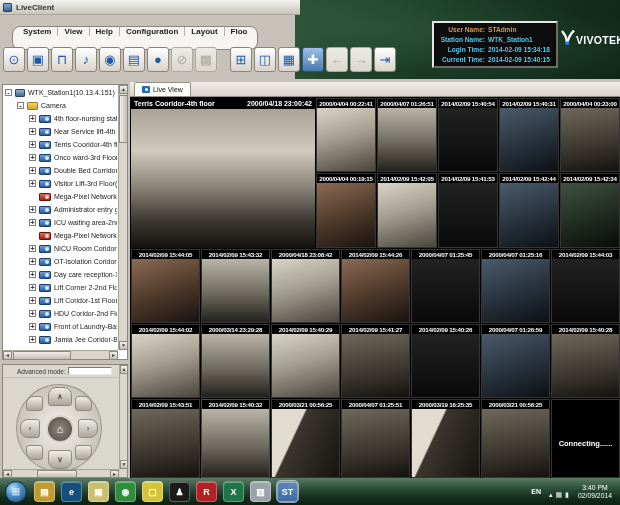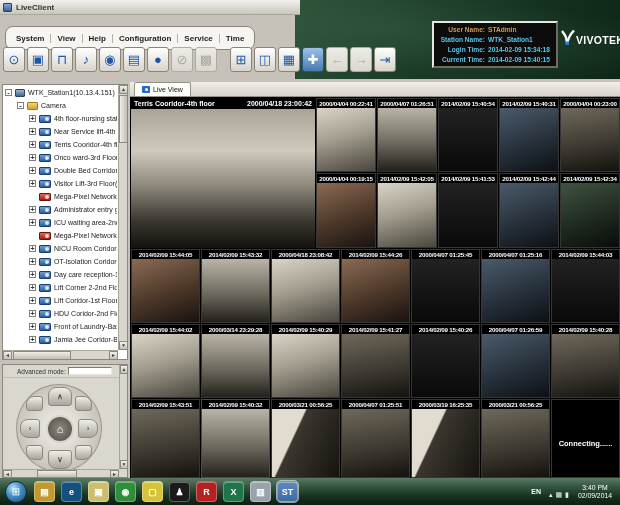--- a/index.html
+++ b/index.html
@@ -9,22 +9,22 @@
   
   #app-bg { position:absolute; left:0; top:0; width:620px; height:478px; background:#c6c2b9; }
   #header-green { position:absolute; left:295px; top:0; width:325px; height:79px;
     background: radial-gradient(ellipse at 28% 35%, #47755647 0%, transparent 60%),
                 radial-gradient(ellipse at 75% 60%, #35604443 0%, transparent 55%),
                 linear-gradient(120deg,#2c5138 0%,#1a3a26 45%,#0d2416 100%); }
   #titlebar { position:absolute; left:0; top:0; width:300px; height:15px;
     background:linear-gradient(#f4f2ee,#c9c5bc); display:flex; align-items:center; gap:4px;
     padding-left:3px; font-size:8px; font-weight:bold; color:#333; border-bottom:1px solid #aaa69c; }
   #title-icon { width:9px; height:9px; background:linear-gradient(#7fa8d8,#39618f); border:1px solid #24405e; border-radius:1px; }
-  #menubar { position:absolute; left:5px; top:26px; height:24px; background:#f7f5f1;
-    border:1px solid #8a867c; border-radius:8px; display:flex; align-items:center; padding:0 4px; }
+  #menubar { position:absolute; left:12px; top:26px; height:24px; background:#f7f5f1;
+    border:1px solid #8a867c; border-radius:8px; display:flex; align-items:flex-start; padding:0 4px; }
   .menu-item { display:flex; align-items:center; padding:0 6px; font-size:8px; font-weight:bold; color:#222; }
   .menu-item + .menu-item { border-left:1px solid #b5b1a7; }
   #toolbar { position:absolute; left:3px; top:47px; display:flex; gap:2px; }
   .tbtn { width:22px; height:25px; background:linear-gradient(#ffffff,#d8d4cb); border:1px solid #8a8477;
     border-radius:3px; display:flex; align-items:center; justify-content:center; font-size:13px; color:#1c57a8; }
   .tbtn.disabled { color:#a9a69d; background:linear-gradient(#edebe6,#dad7cf); border-color:#aeab9f; }
   .tbtn.gap { margin-left:11px; }
   .tbtn.pressed { background:linear-gradient(#9cc0e8,#4a7ab2); color:#fff; border-color:#2c527e; }
 
   
@@ -143,22 +143,22 @@
 <div id="titlebar">
   <span id="title-icon"></span>
   <span>LiveClient</span>
 </div>
 
 <div id="menubar">
     <div class="menu-item">System</div>
     <div class="menu-item">View</div>
     <div class="menu-item">Help</div>
     <div class="menu-item">Configuration</div>
-    <div class="menu-item">Service</div>
-    <div class="menu-item">Time</div>
+    <div class="menu-item">Layout</div>
+    <div class="menu-item">Floo</div>
   </div>
 <div id="toolbar">
     <div class="tbtn">
       <span>⊙</span>
     </div>
     <div class="tbtn">
       <span>▣</span>
     </div>
     <div class="tbtn">
       <span>⊓</span>

